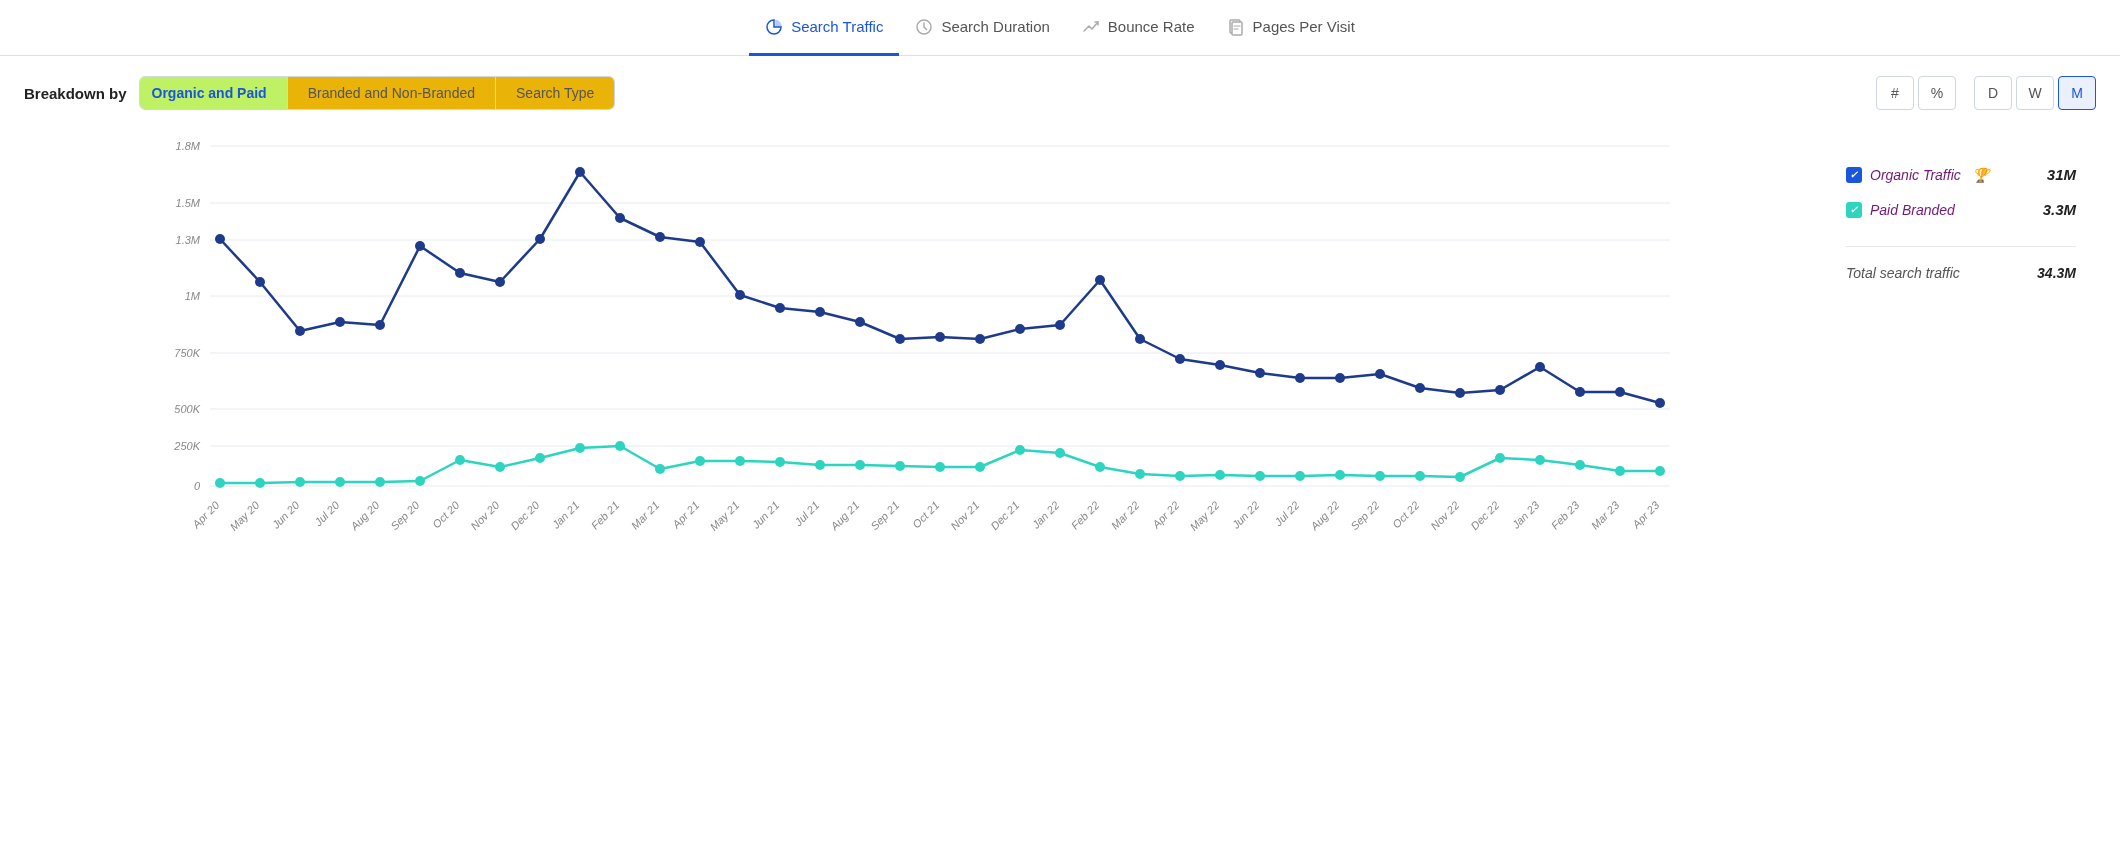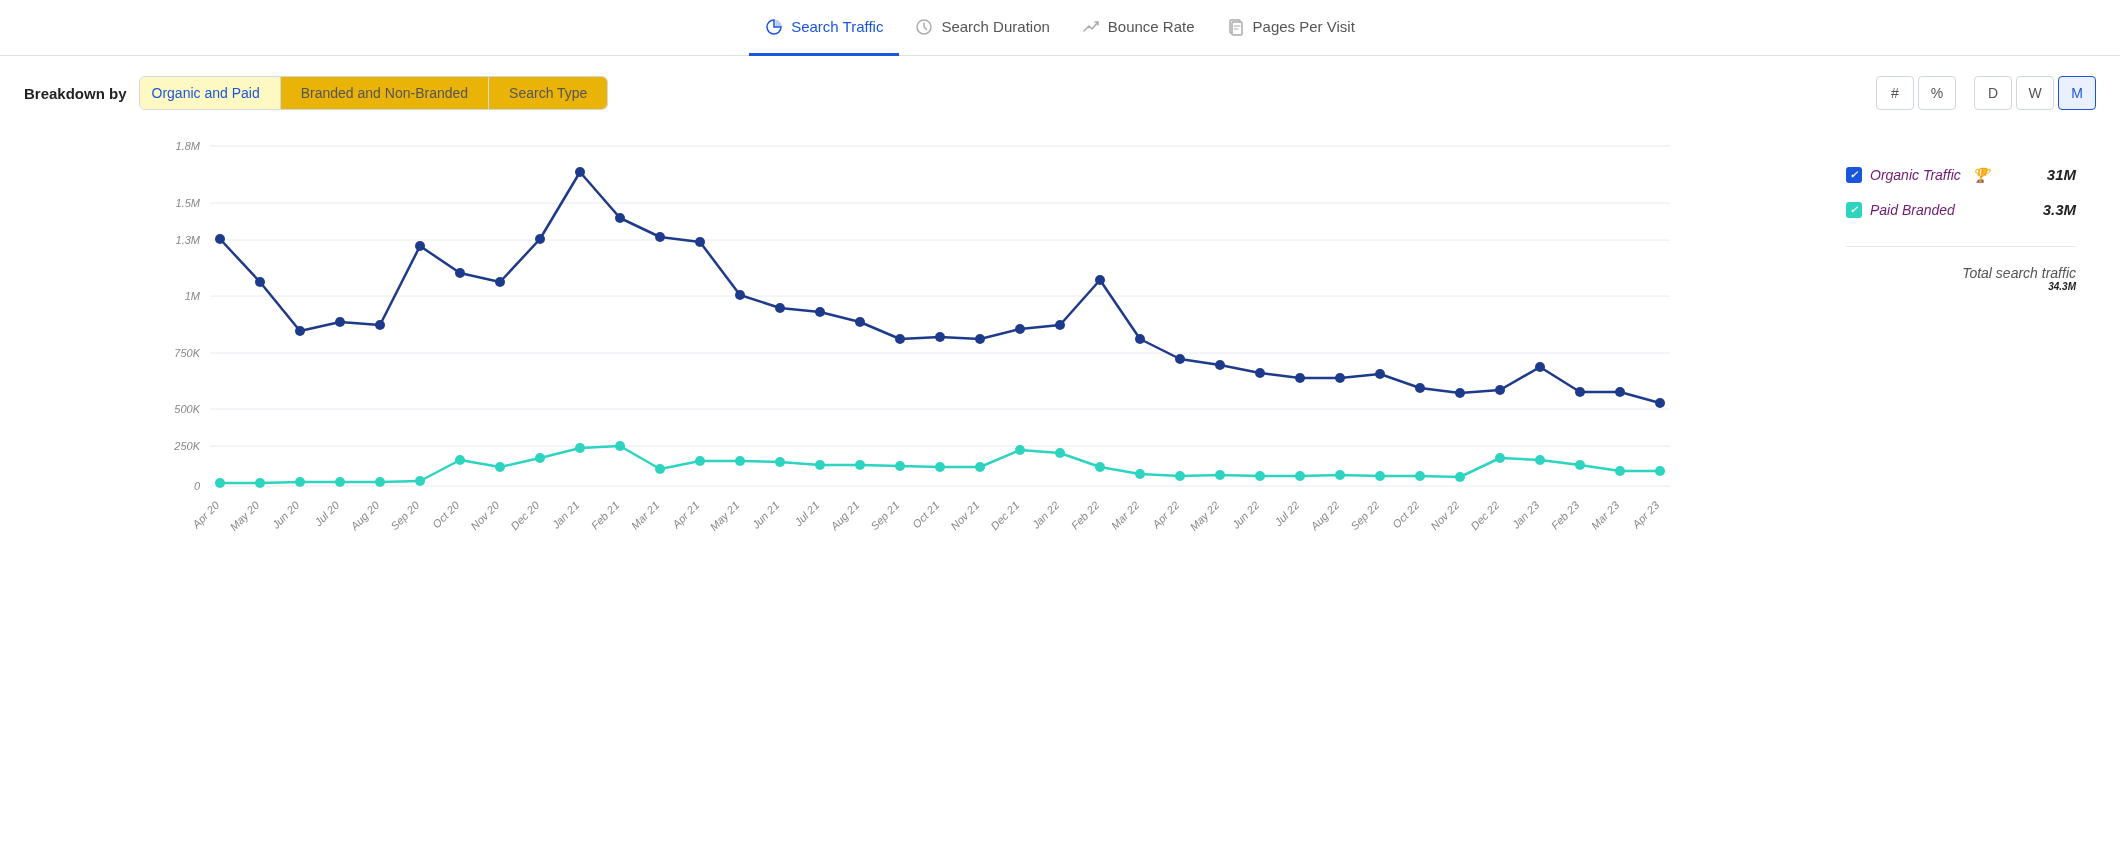--- a/index.html
+++ b/index.html
@@ -70,23 +70,23 @@
       padding: 8px 20px;
       font-size: 14px;
       cursor: pointer;
       color: #555;
       background: #eab308;
       border-right: 1px solid #d0d7de;
       white-space: nowrap;
     }
     .breakdown-tab:last-child { border-right: none; }
     .breakdown-tab.active {
-      background: #fef9c3;
+      background: #bef264;
       color: #1a56db;
-      font-weight: 400;
+      font-weight: 700;
       padding-left: 12px;
     }
 
     .right-controls {
       display: flex;
       align-items: center;
       gap: 4px;
     }
     .ctrl-btn {
       width: 38px;
@@ -166,30 +166,29 @@
       font-weight: 600;
       color: #222;
     }
     .legend-divider {
       border: none;
       border-top: 1px solid #e8e8e8;
       margin: 10px 0 18px 0;
     }
     .legend-total {
       display: flex;
-      align-items: flex-end;
+      align-items: center;
       justify-content: space-between;
-      flex-direction: column;
     }
     .legend-total-label {
       font-size: 14px;
       color: #555;
     }
     .legend-total-value {
-      font-size: 10px;
+      font-size: 14px;
       font-weight: 600;
       color: #222;
     }
 
     svg.chart-svg {
       width: 100%;
       height: 100%;
     }
     .axis-label {
       font-size: 11px;

